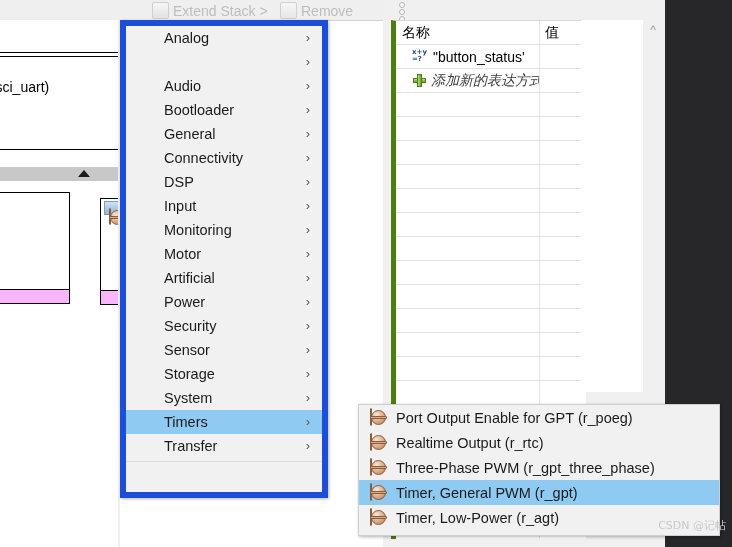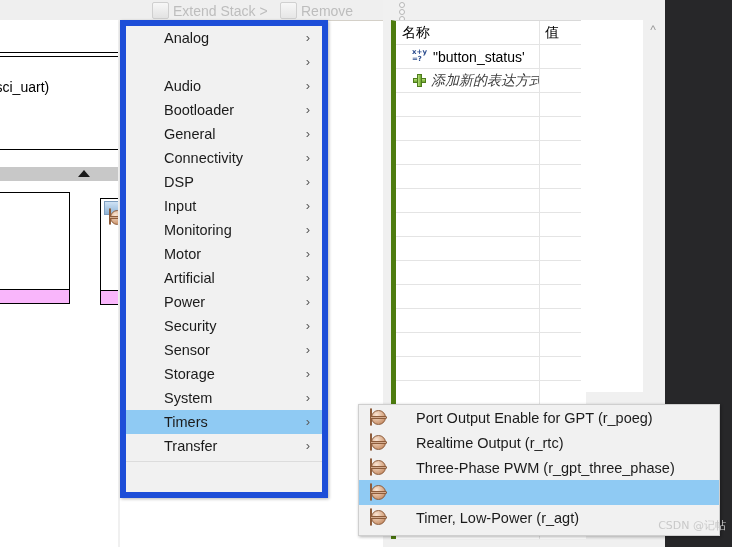--- a/index.html
+++ b/index.html
@@ -81,21 +81,21 @@
   #menu .mi{height:24px;display:flex;align-items:center;padding-left:38px;box-sizing:border-box;font-size:14.5px;color:#1b1b1b;position:relative;}
   #menu .mi.sel{background:#8fcaf3;}
   #menu .mi .arrow{position:absolute;right:12px;top:5px;font-size:13px;color:#5a5a5a;line-height:13px;}
   #menu .sep{height:1px;background:#dcdcdc;margin:3px 0 2px 0;}
   #menu .mi .wand{position:absolute;left:14px;top:4px;width:17px;height:16px;}
   #menu .mi .wand .stick{position:absolute;left:0;top:9px;width:11px;height:5px;background:linear-gradient(#9fa3a8,#6e7378);transform:rotate(-38deg);border-radius:1px;border:1px solid #5c6166;box-sizing:border-box;}
   #menu .mi .wand .tip{position:absolute;left:8px;top:1px;width:8px;height:8px;background:linear-gradient(#ffe49a,#e8a627);border:1px solid #b7801a;border-radius:1px;transform:rotate(-38deg);}
 
   
   #submenu{left:358px;top:404px;width:362px;height:132px;background:#f1f1f1;border:1px solid #cfcfcf;box-sizing:border-box;box-shadow:1px 1px 3px rgba(0,0,0,.3);}
-  #submenu .si{height:25px;display:flex;align-items:center;padding-left:11px;box-sizing:border-box;font-size:14.5px;color:#1b1b1b;gap:20px;}
+  #submenu .si{height:25px;display:flex;align-items:center;padding-left:11px;box-sizing:border-box;font-size:14.5px;color:#1b1b1b;}
   #submenu .si.sel{background:#8fcaf3;}
   #submenu .si .lbl{margin-left:9px;white-space:nowrap;}
 
   
   #watermark{right:6px;bottom:14px;font-size:11px;color:#c9c9c9;font-family:"DejaVu Sans",sans-serif;}
 </style>
 </head>
 <body>
 
 <div class="abs" id="app-bg"></div>
@@ -337,20 +337,21 @@
     <div class="si">
       <span class="gpt-ico"><span class="ring"></span><span class="hbar"></span><span class="vbar"></span></span>
       <span class="lbl">Realtime Output (r_rtc)</span>
     </div>
     <div class="si">
       <span class="gpt-ico"><span class="ring"></span><span class="hbar"></span><span class="vbar"></span></span>
       <span class="lbl">Three-Phase PWM (r_gpt_three_phase)</span>
     </div>
     <div class="si sel">
       <span class="gpt-ico"><span class="ring"></span><span class="hbar"></span><span class="vbar"></span></span>
+      <span class="lbl">Timer, General PWM (r_gpt)</span>
     </div>
     <div class="si">
       <span class="gpt-ico"><span class="ring"></span><span class="hbar"></span><span class="vbar"></span></span>
       <span class="lbl">Timer, Low-Power (r_agt)</span>
     </div>
   </div>
 
 <div class="abs" id="watermark">CSDN @记帖</div>
 
 </body></html>

